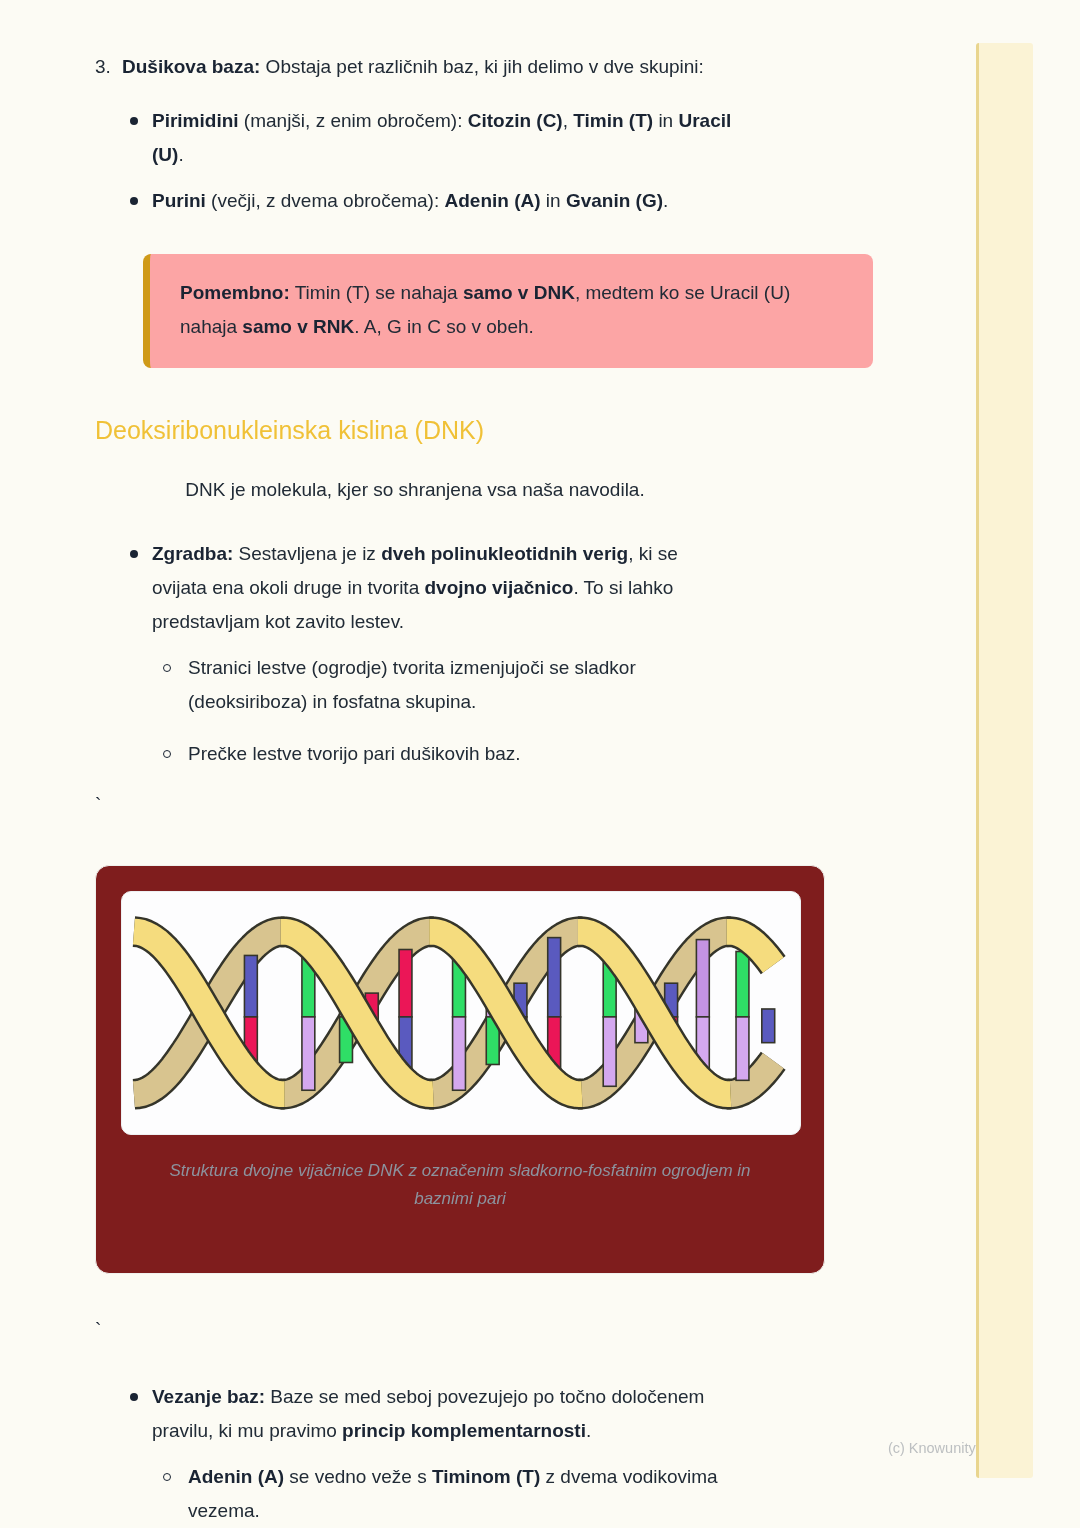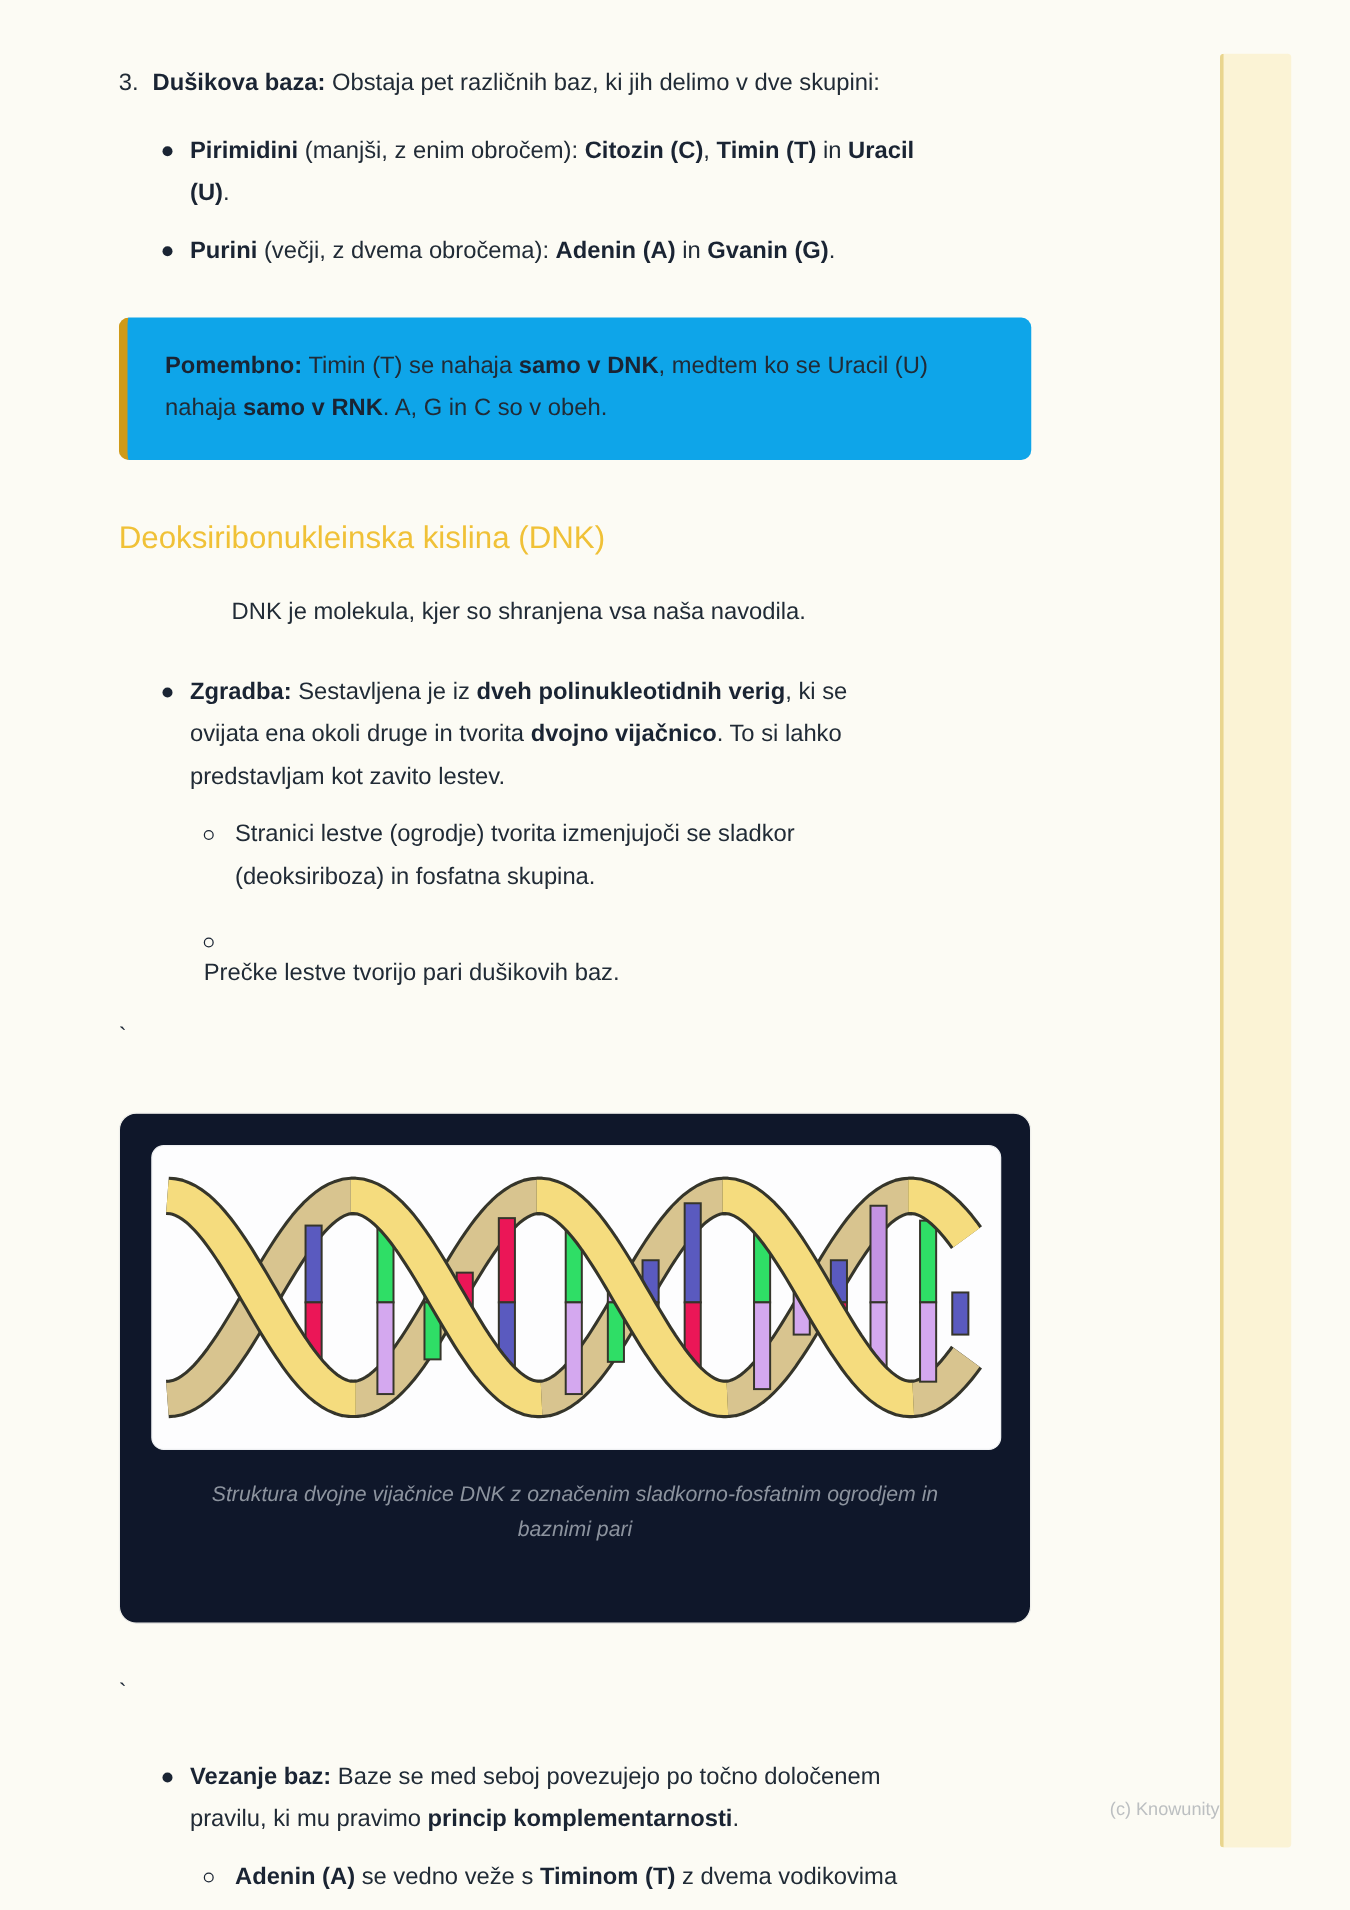--- a/index.html
+++ b/index.html
@@ -23,46 +23,47 @@
   
   .l1 { display:flex; margin-left:35px; }
   .l1 .dot { flex:0 0 22px; width:22px; padding-top:13px; }
   .l1 .dot i { display:block; width:8px; height:8px; border-radius:50%; background:#1a2433; }
 
   
   .l2 { display:flex; margin-left:68px; }
   .l2 .circ { flex:0 0 25px; width:25px; padding-top:13px; }
   .l2 .circ i { display:block; width:8px; height:8px; border-radius:50%; border:1.8px solid #1a2433; background:transparent; }
 
-  .mt12 { margin-top:12px; } .mt18 { margin-top:18px;flex-direction:column; } .mt22 { margin-top:20px; }
+  .mt12 { margin-top:12px; } .mt18 { margin-top:18px; } .mt22 { margin-top:20px; }
 
   .callout {
     margin-top:36px;
     width:730px;
-    background:#0ea5e9;
+    background:#fca5a5;
     border-left:7px solid #cf9a18;
     border-radius:8px;
     padding:22px 30px 24px 30px;
+    margin-left:48px;
   }
 
   .section-heading {
     margin-top:46px;
     font-size:25px;
     font-weight:400;
     color:#f0c137;
     line-height:32px;
   }
   .intro { margin-top:27px; font-size:19px; line-height:34px;text-align:center; }
 
   .stray { font-size:19px; line-height:20px; margin-top:24px; color:#1a2433; }
 
   .figure-card {
     margin-top:50px;
     width:730px;
-    background:#0f172a;
+    background:#7f1d1d;
     border:1px solid #f0f0ec;
     border-radius:14px;
     padding:25px 25px 60px 25px;
   }
   .helix-card {
     width:680px;
     background:#fdfdfe;
     border:1px solid #eef0f2;
     border-radius:10px;
     padding:2px;

